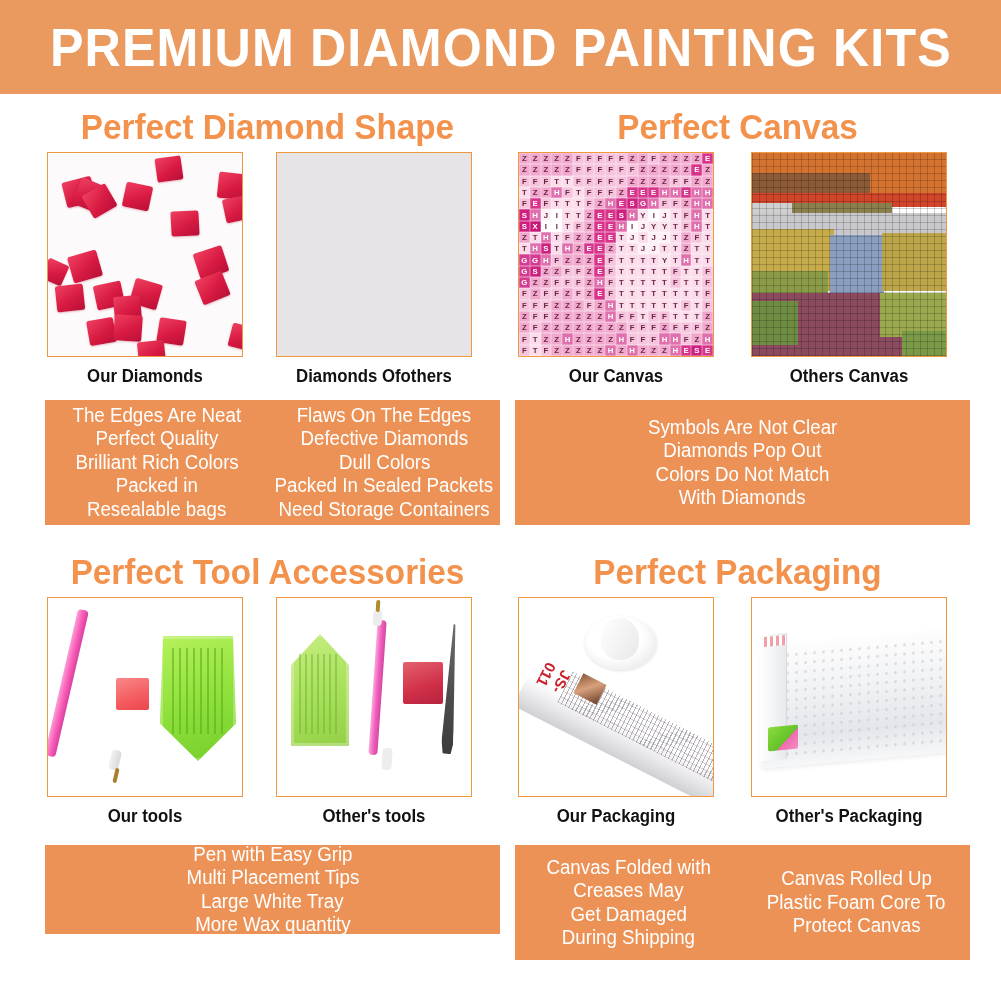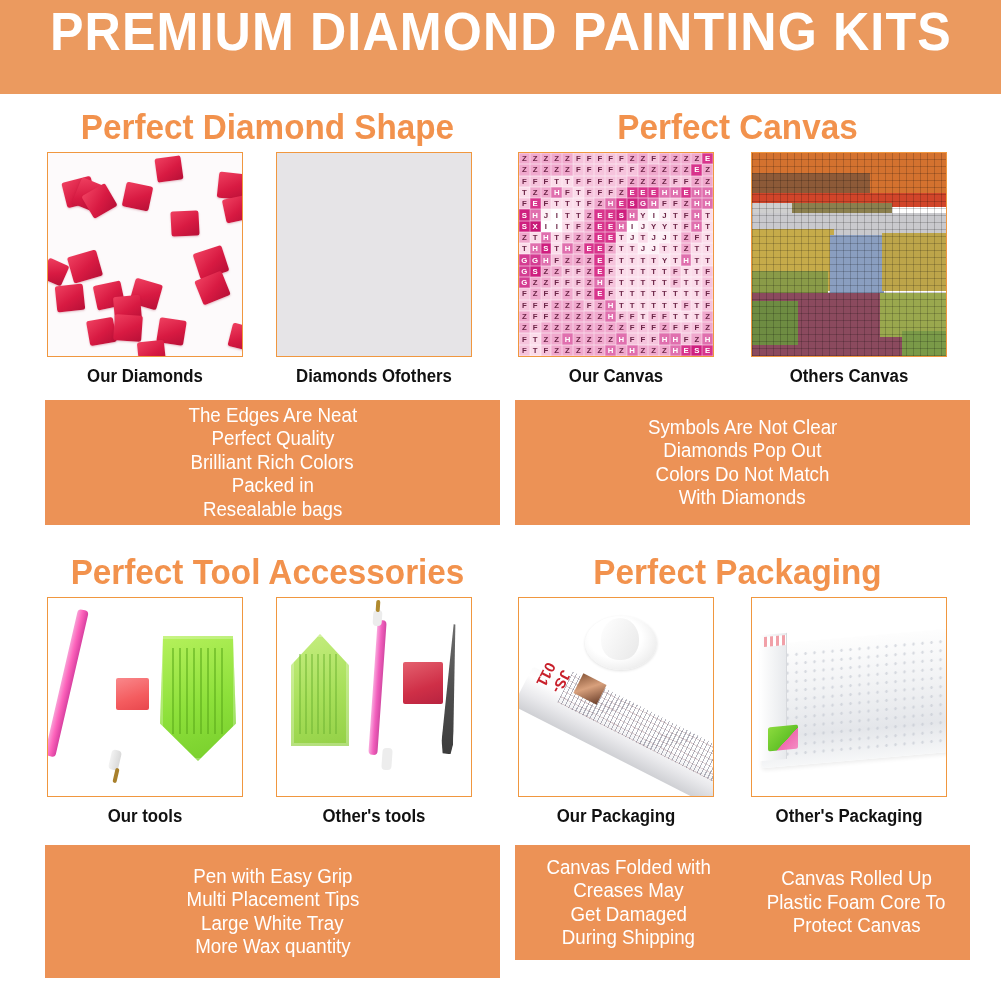--- a/index.html
+++ b/index.html
@@ -23,21 +23,21 @@
 
   
   .banner {
     position: absolute;
     left: 0;
     top: 0;
     width: 1001px;
     height: 94px;
     background: #eb9a5f;
     display: flex;
-    align-items: flex-start;
+    align-items: center;
     justify-content: center;
   }
   .banner-title {
     color: #ffffff;
     font-family: "Liberation Sans Narrow", "Liberation Sans", sans-serif;
     font-size: 54px;
     font-weight: bold;
     letter-spacing: 1.2px;
     transform: scaleX(0.93);
     white-space: nowrap;
@@ -592,20 +592,27 @@
   <div class="cap" style="left:751px; top:366px; width:196px;">Others Canvas</div>
 
   <div class="factbox" style="left:45px; top:400px; width:455px; height:125px;">
     <div class="factcol">
       <div class="factline">The Edges Are Neat</div>
       <div class="factline">Perfect Quality</div>
       <div class="factline">Brilliant Rich Colors</div>
       <div class="factline">Packed in</div>
       <div class="factline">Resealable bags</div>
     </div>
+    <div class="factcol">
+      <div class="factline">Flaws On The Edges</div>
+      <div class="factline">Defective Diamonds</div>
+      <div class="factline">Dull Colors</div>
+      <div class="factline">Packed In Sealed Packets</div>
+      <div class="factline">Need Storage Containers</div>
+    </div>
   </div>
 
   <div class="factbox" style="left:515px; top:400px; width:455px; height:125px;">
     <div class="factcol">
       <div class="factline">Symbols Are Not Clear</div>
       <div class="factline">Diamonds Pop Out</div>
       <div class="factline">Colors Do Not Match</div>
       <div class="factline">With Diamonds</div>
     </div>
   </div>
@@ -712,21 +719,21 @@
       <div class="mailer" style="left:16px; top:128px; width:30px; height:24px;
                   background:linear-gradient(135deg,#8ddb3e 0%,#63c228 60%,#f06bb0 61%, #f48ec4 100%);
                   transform: skewY(-5deg); border-radius:2px;"></div>
       <div class="mailer" style="left:12px; top:38px; width:22px; height:10px;
                   background:repeating-linear-gradient(90deg,#f1a0a8 0 3px, #ffffff 3px 6px);
                   transform: skewY(-5deg);"></div>
     </div>
   </div>
   <div class="cap" style="left:751px; top:806px; width:196px;">Other's Packaging</div>
 
-  <div class="factbox" style="left:45px; top:845px; width:455px; height:133px;">
+  <div class="factbox" style="left:45px; top:845px; width:455px; height:89px;">
     <div class="factcol">
       <div class="factline">Pen with Easy Grip</div>
       <div class="factline">Multi Placement Tips</div>
       <div class="factline">Large White Tray</div>
       <div class="factline">More Wax quantity</div>
     </div>
   </div>
 
   <div class="factbox" style="left:515px; top:845px; width:455px; height:115px;">
     <div class="factcol">

